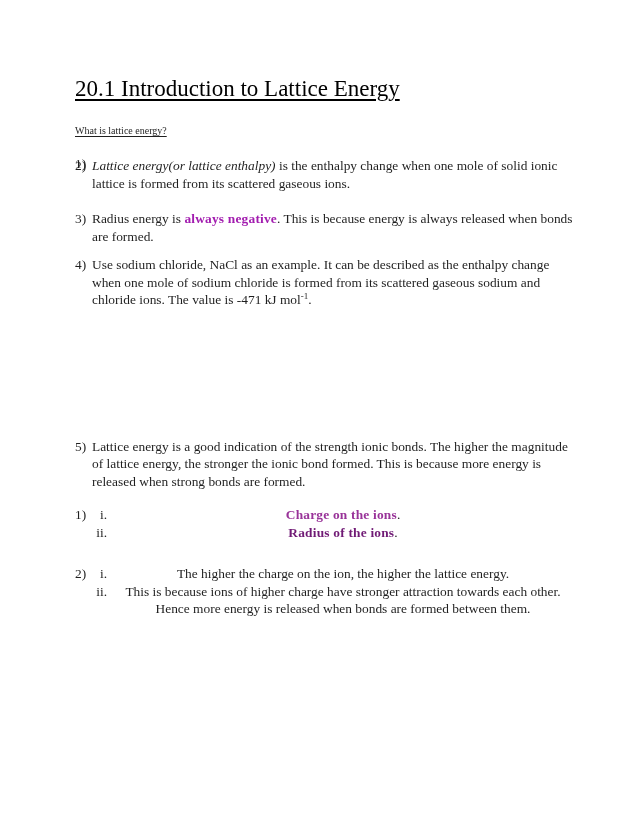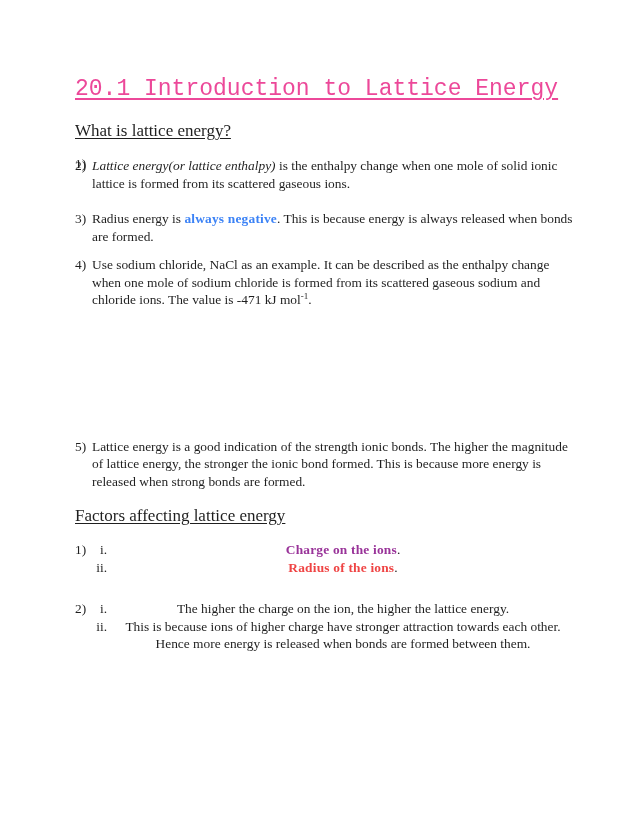--- a/index.html
+++ b/index.html
@@ -20,29 +20,28 @@
     position: absolute;
     left: 75px;
     top: 74px;
     width: 500px;
   }
   .title {
     margin: 0;
     font-size: 23px;
     line-height: 30px;
     font-weight: 400;
-    color: #ec4899;
+    color: #000000;
     text-decoration: underline;
     text-decoration-thickness: 1.5px;
     text-underline-offset: 3px;
-    font-family: Liberation Mono, monospace;
   }
   .heading {
     margin: 18px 0 0 0;
-    font-size: 17px;
+    font-size: 10px;
     line-height: 18px;
     font-weight: 400;
     text-decoration: underline;
     text-underline-offset: 2px;
   }
   .li {
     position: relative;
     padding-left: 17px;
     font-size: 13.4px;
     line-height: 17.5px;
@@ -92,50 +91,49 @@
     <div class="li mt-item2">
       <span class="num">2)</span>
       <div class="body">
         <i>Lattice energy(or lattice enthalpy)</i><span> is the enthalpy change when one mole of solid ionic lattice is formed from its scattered gaseous ions.</span>
       </div>
     </div>
 
     <div class="li mt-item3">
       <span class="num">3)</span>
       <div class="body">
-        <span>Radius energy is </span><span class="hl" style="color: #3b82f6; margin-top: 7px;">always negative</span><span>. This is because energy is always released when bonds are formed.</span>
+        <span>Radius energy is </span><span class="hl" style="color: #a21caf; margin-top: 7px;">always negative</span><span>. This is because energy is always released when bonds are formed.</span>
       </div>
     </div>
 
     <div class="li mt-item4">
       <span class="num">4)</span>
       <div class="body">
         <span>Use sodium chloride, NaCl as an example. It can be described as the enthalpy change when one mole of sodium chloride is formed from its scattered gaseous sodium and chloride ions. The value is -471 kJ mol</span><sup>-1</sup><span>.</span>
       </div>
     </div>
 
     <div class="li mt-item5">
       <span class="num">5)</span>
       <div class="body">
         <span>Lattice energy is a good indication of the strength ionic bonds. The higher the magnitude of lattice energy, the stronger the ionic bond formed. This is because more energy is released when strong bonds are formed.</span>
       </div>
     </div>
 
-    <h2 class="heading mt-fhead">Factors affecting lattice energy</h2>
 
     <div class="li mt-fitem1">
       <span class="num">1)</span>
       <div class="body">
         <div class="sub">
           <span class="rnum">i.</span>
           <span class="stext"><span class="hl" style="color: rgb(153, 51, 153);">Charge on the ions</span><span>.</span></span>
         </div>
         <div class="sub">
           <span class="rnum">ii.</span>
-          <span class="stext"><span class="hl" style="color: #ef4444;">Radius of the ions</span><span>.</span></span>
+          <span class="stext"><span class="hl" style="color: #701a75;">Radius of the ions</span><span>.</span></span>
         </div>
       </div>
     </div>
 
     <div class="li mt-fitem2">
       <span class="num">2)</span>
       <div class="body">
         <div class="sub">
           <span class="rnum">i.</span>
           <span class="stext">The higher the charge on the ion, the higher the lattice energy.</span>

